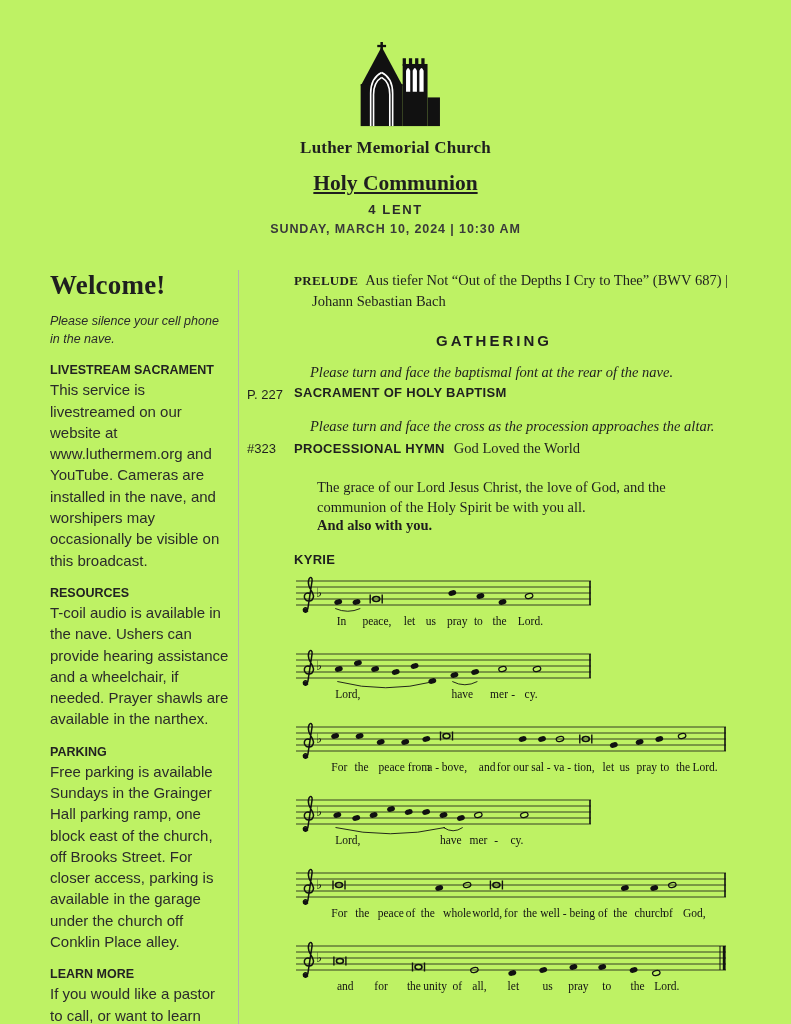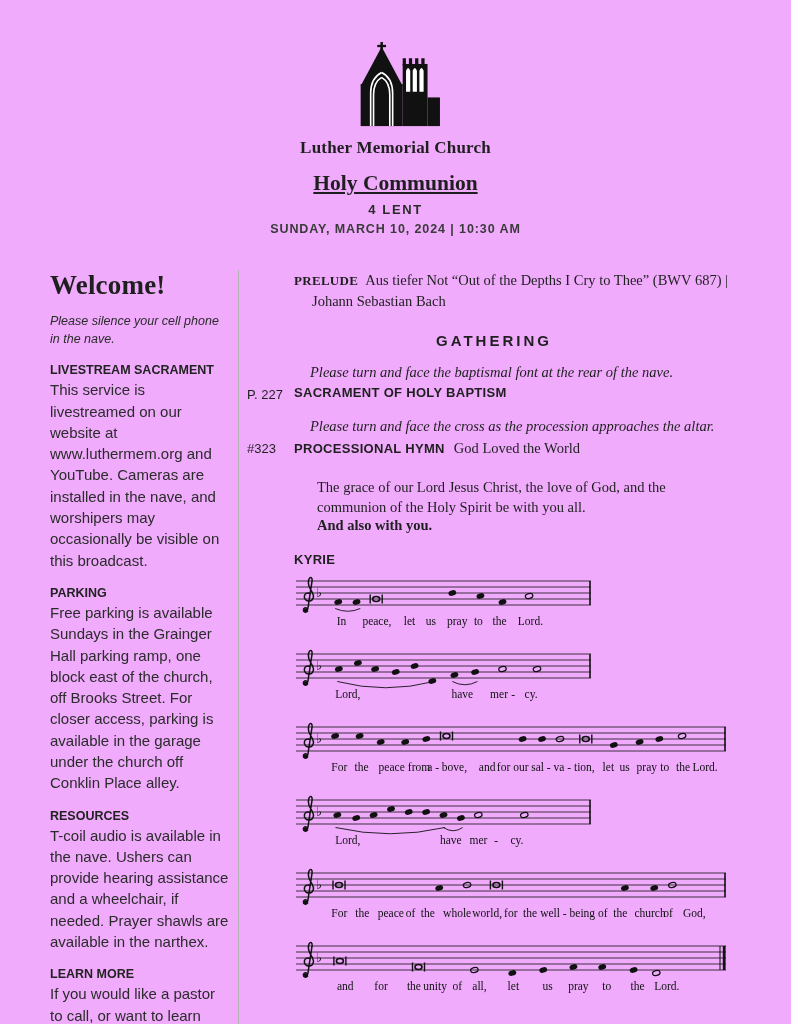--- a/index.html
+++ b/index.html
@@ -1,17 +1,17 @@
 <!DOCTYPE html>
 <html><head>
 <meta charset="utf-8">
 <style>
   html,body{margin:0;padding:0;background:#e8e8e8;}
   .page{
-    position:relative;width:791px;height:1024px;background:#f0abfc;
+    position:relative;width:791px;height:1024px;background:#bef264;
     font-family:"Liberation Sans","DejaVu Sans",sans-serif;color:#1f1f1f;
     overflow:hidden;margin:0 auto;
   }
   
   .header{text-align:center;padding-top:42px;}
   .logo svg{width:96px;height:86px;}
   .church-name{font-family:"Liberation Serif","DejaVu Serif",serif;font-weight:700;font-size:17px;margin-top:6px;letter-spacing:.2px;}
   .service-title{font-family:"Liberation Serif","DejaVu Serif",serif;font-weight:700;font-size:21.5px;margin-top:13px;text-decoration:underline;}
   .season{font-size:13px;font-weight:700;letter-spacing:1.6px;margin-top:6px;color:#2b2b2b;}
   .datetime{font-size:12.5px;font-weight:700;letter-spacing:.9px;margin-top:5px;color:#3a3a3a;}
@@ -87,26 +87,26 @@
 
     <div class="sidebar">
       <div class="welcome">Welcome!</div>
       <div class="silence-note">Please silence your cell phone in the nave.</div>
       <div id="sidebar-sections">
           <div class="sb-section">
             <div class="sb-heading">LIVESTREAM SACRAMENT</div>
             <div class="sb-body">This service is livestreamed on our website at www.luthermem.org and YouTube. Cameras are installed in the nave, and worshipers may occasionally be visible on this broadcast.</div>
           </div>
           <div class="sb-section">
+            <div class="sb-heading">RESOURCES</div>
+            <div class="sb-body">T-coil audio is available in the nave. Ushers can provide hearing assistance and a wheelchair, if needed. Prayer shawls are available in the narthex.</div>
+          </div>
+          <div class="sb-section">
             <div class="sb-heading">PARKING</div>
             <div class="sb-body">Free parking is available Sundays in the Grainger Hall parking ramp, one block east of the church, off Brooks Street. For closer access, parking is available in the garage under the church off Conklin Place alley.</div>
-          </div>
-          <div class="sb-section">
-            <div class="sb-heading">RESOURCES</div>
-            <div class="sb-body">T-coil audio is available in the nave. Ushers can provide hearing assistance and a wheelchair, if needed. Prayer shawls are available in the narthex.</div>
           </div>
           <div class="sb-section">
             <div class="sb-heading">LEARN MORE</div>
             <div class="sb-body">If you would like a pastor to call, or want to learn more:</div>
             <ul class="sb-bullets">
               <li>Please fill out a pew card and place in the offering plate</li>
             </ul>
           </div>
         </div>
     </div>

